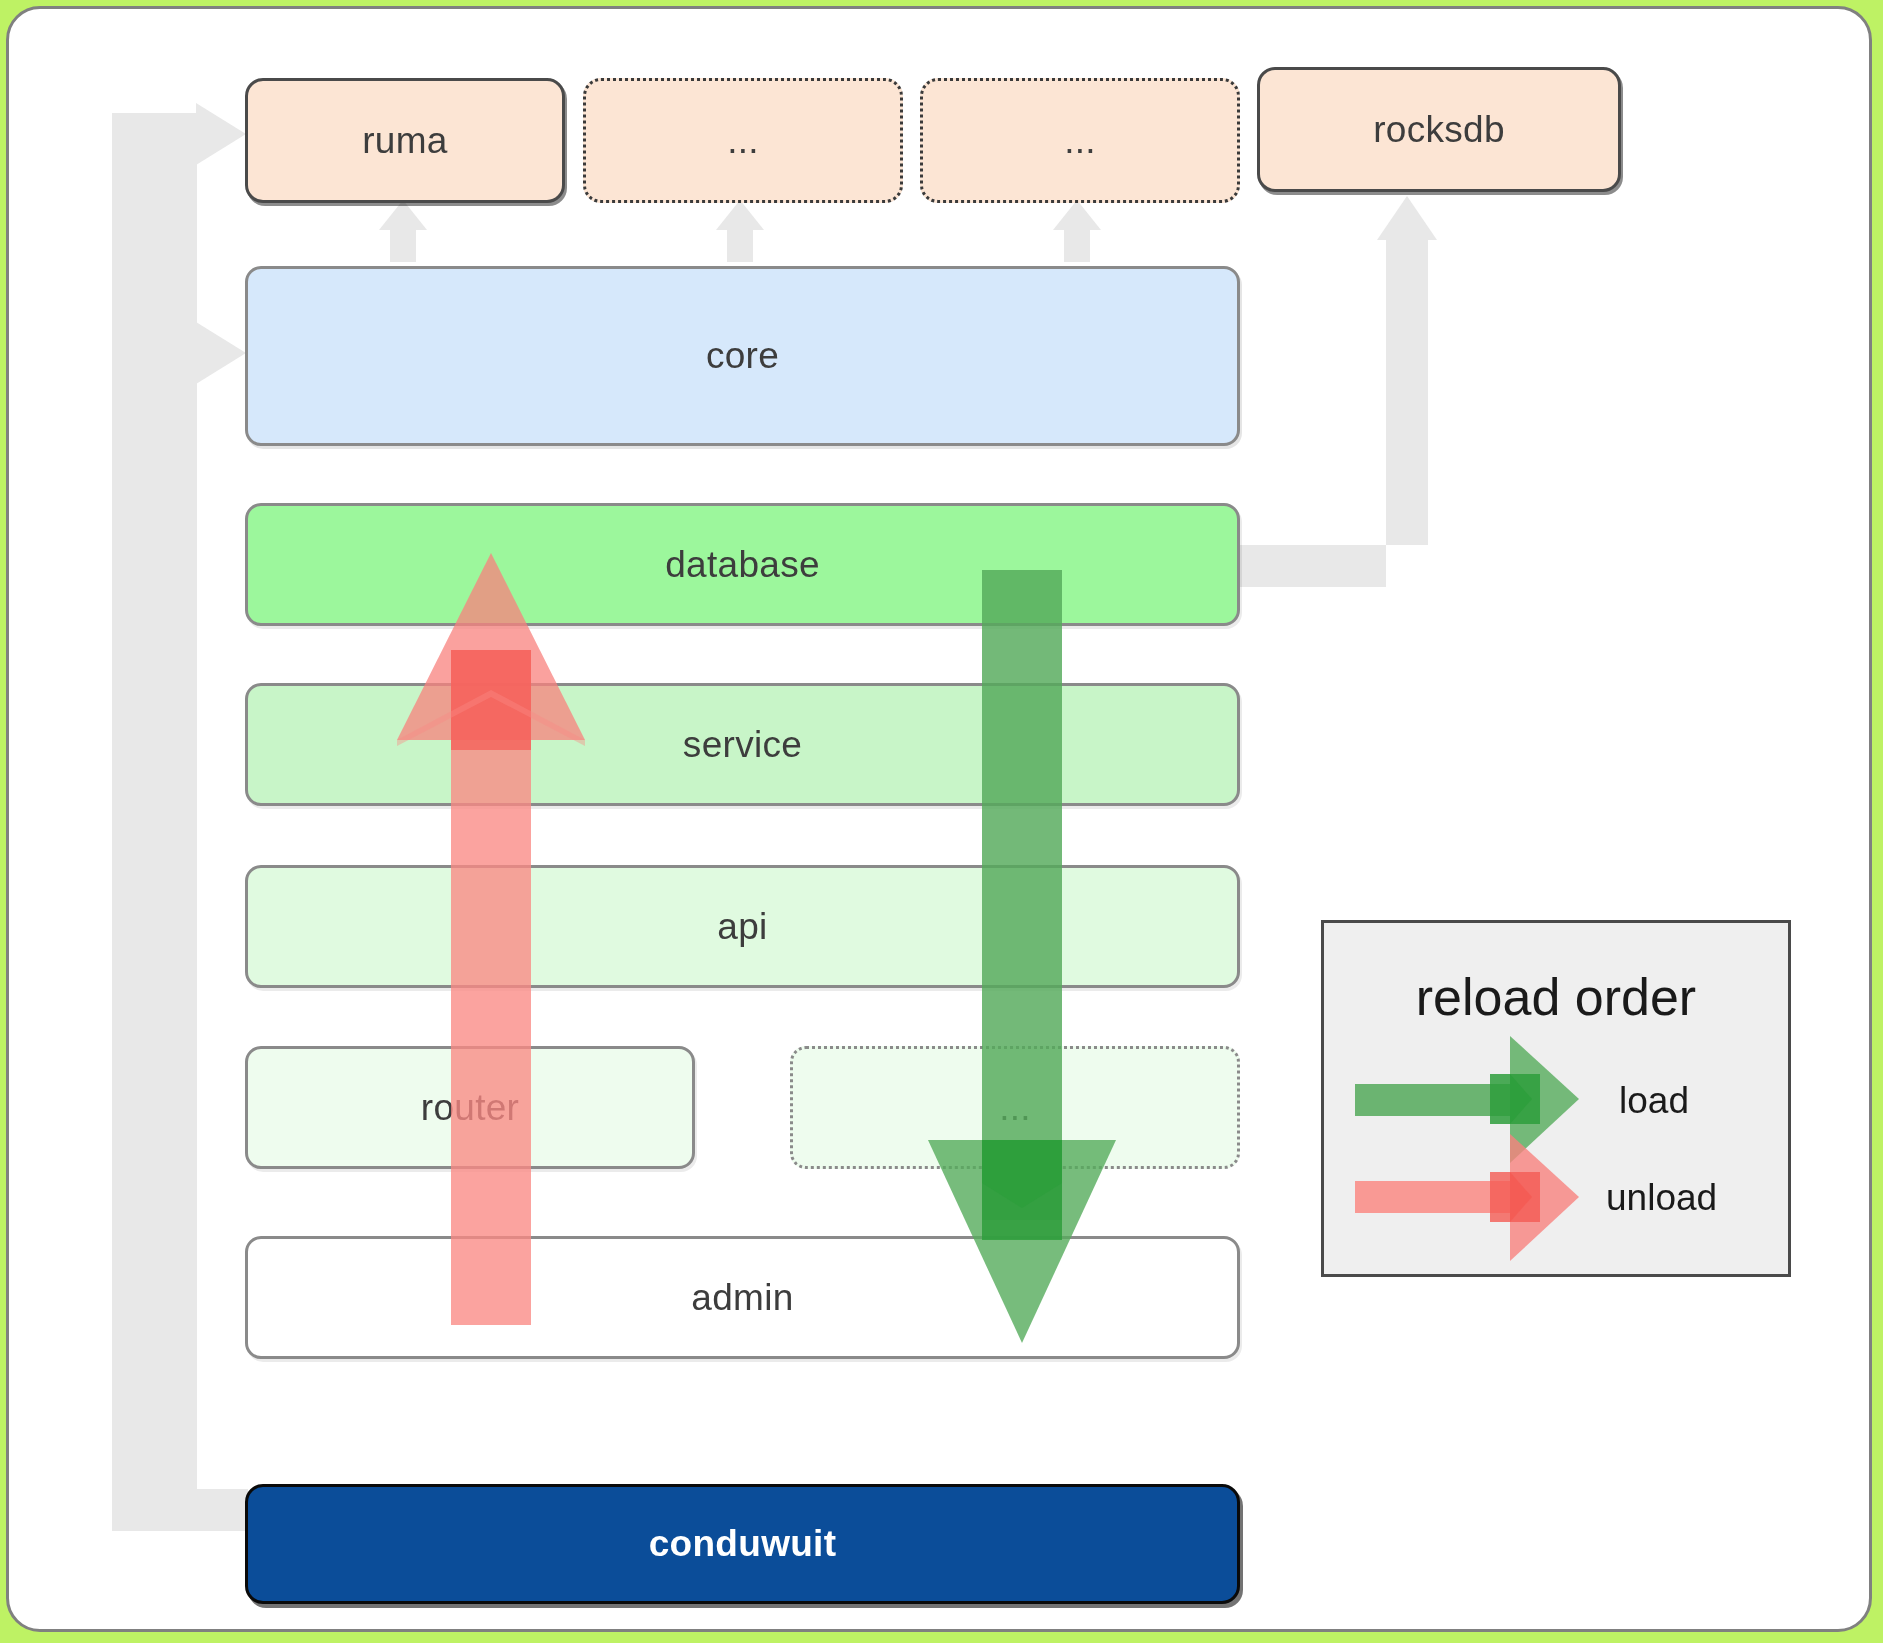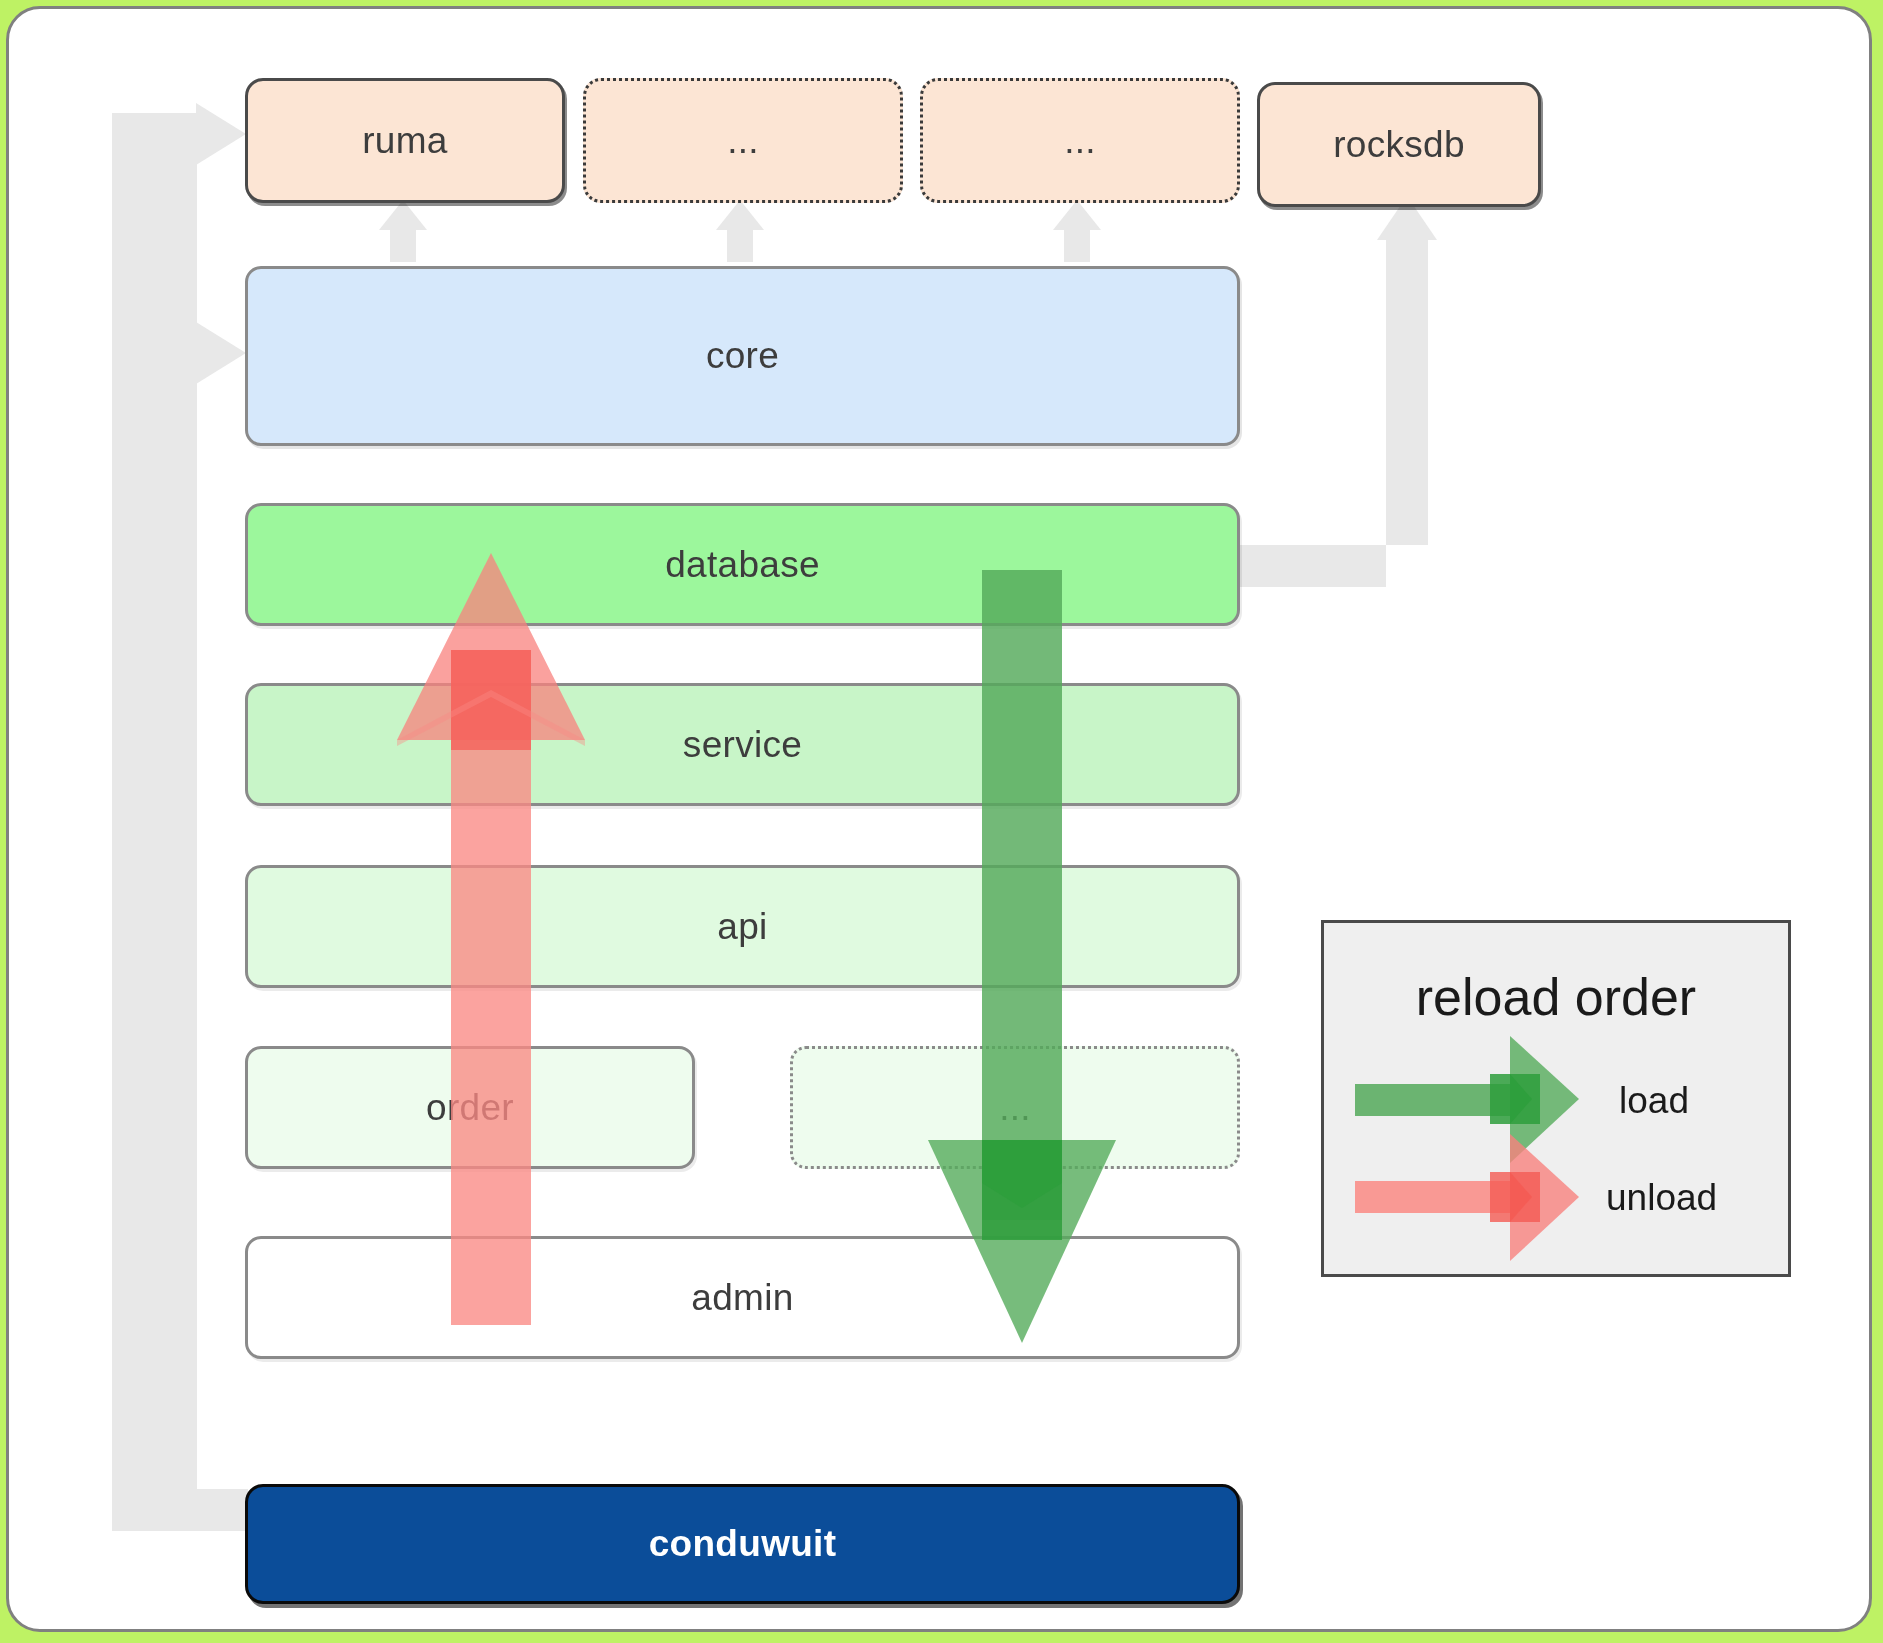--- a/index.html
+++ b/index.html
@@ -148,39 +148,39 @@
 
   <div class="node dep" style="left:245px; top:78px; width:320px; height:125px;">
     <span class="lbl">ruma</span>
   </div>
   <div class="node dep dotted" style="left:583px; top:78px; width:320px; height:125px;">
     <span class="lbl">...</span>
   </div>
   <div class="node dep dotted" style="left:920px; top:78px; width:320px; height:125px;">
     <span class="lbl">...</span>
   </div>
-  <div class="node dep" style="left:1257px; top:82px; width:284px; height:125px;">
+  <div class="node dep" style="left:1257px; top:67px; width:364px; height:125px;">
     <span class="lbl">rocksdb</span>
   </div>
 
   <div class="node core-box" style="left:245px; top:266px; width:995px; height:180px;">
     <span class="lbl">core</span>
   </div>
 
   <div class="node layer" style="left:245px; top:503px; width:995px; height:123px; background:#9cf79c;">
     <span class="lbl">database</span>
   </div>
   <div class="node layer" style="left:245px; top:683px; width:995px; height:123px; background:#c8f5c8;">
     <span class="lbl">service</span>
   </div>
   <div class="node layer" style="left:245px; top:865px; width:995px; height:123px; background:#e0fae0;">
     <span class="lbl">api</span>
   </div>
   <div class="node layer" style="left:245px; top:1046px; width:450px; height:123px; background:#eefcee;">
-    <span class="lbl">order</span>
+    <span class="lbl">router</span>
   </div>
   <div class="node layer dotted" style="left:790px; top:1046px; width:450px; height:123px; background:#eefcee;">
     <span class="lbl">...</span>
   </div>
   <div class="node layer" style="left:245px; top:1236px; width:995px; height:123px; background:#ffffff;">
     <span class="lbl">admin</span>
   </div>
 
   <div class="node root-box" style="left:245px; top:1484px; width:995px; height:120px;">
     <span class="lbl">conduwuit</span>

